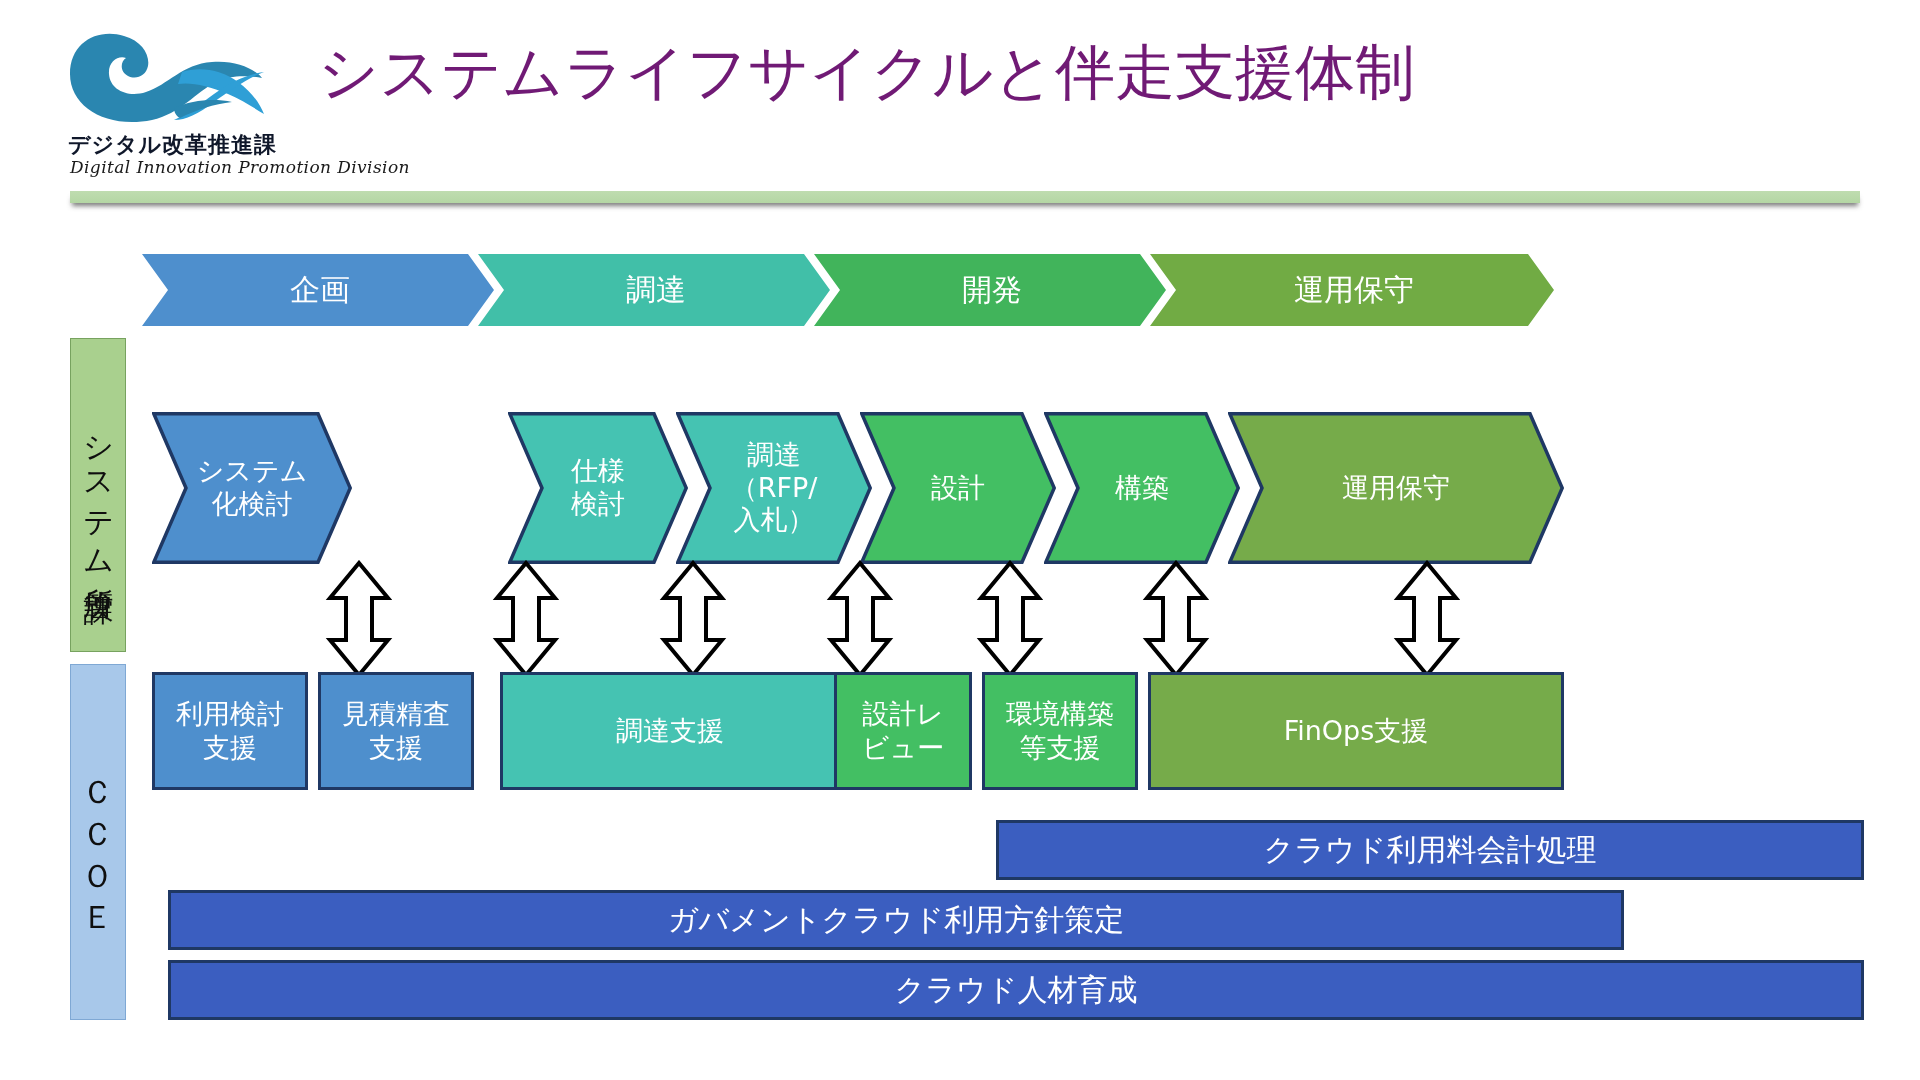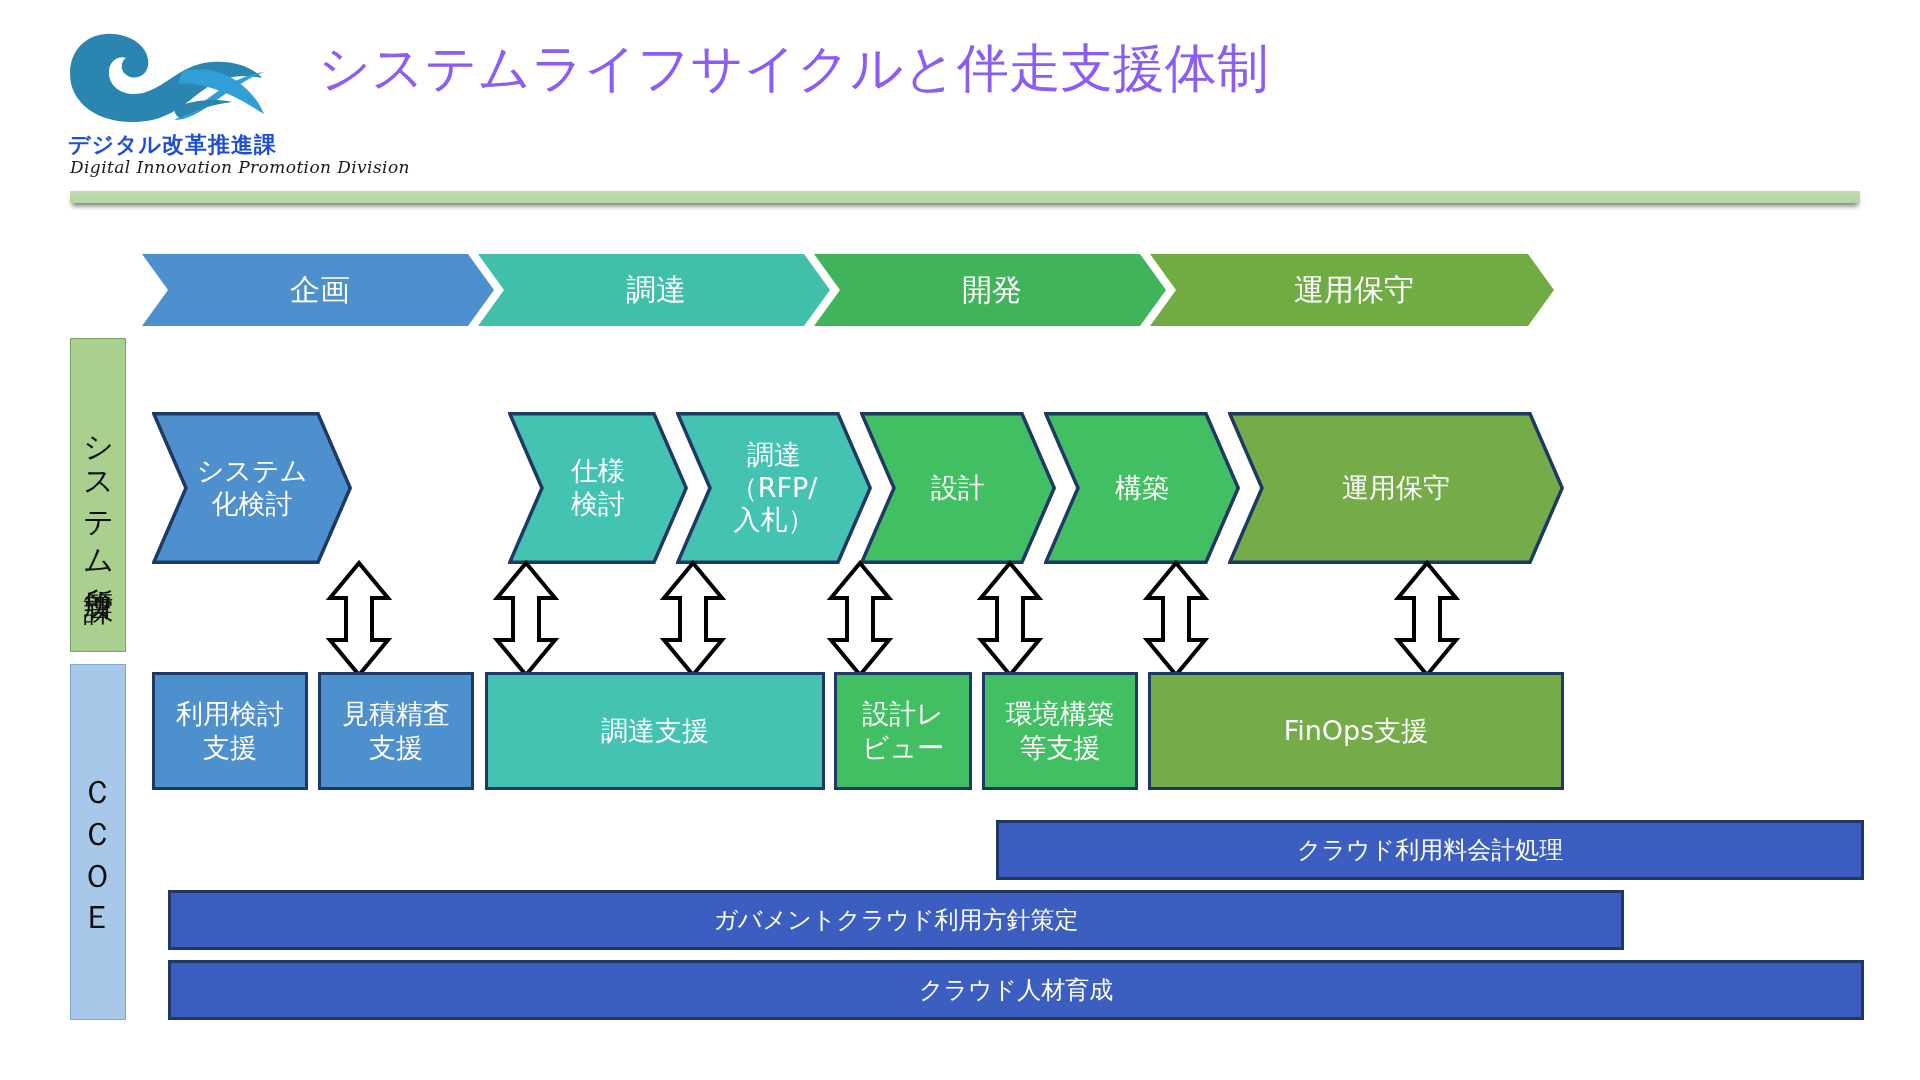--- a/index.html
+++ b/index.html
@@ -7,26 +7,26 @@
     width:1920px;height:1080px;background:#ffffff;
     font-family:"Liberation Sans","DejaVu Sans",sans-serif;
     overflow:hidden;position:relative;
   }
   
   #header{position:absolute;left:0;top:0;width:1920px;height:200px;}
   #logo{position:absolute;left:62px;top:22px;width:205px;height:145px;}
   #logo svg{display:block;}
   .logo-jp{position:absolute;left:68px;top:130px;width:200px;
     font-family:"DejaVu Sans",sans-serif;font-size:22px;font-weight:bold;
-    color:#1d4ed8;letter-spacing:1px;white-space:nowrap;}
+    color:#0f172a;letter-spacing:1px;white-space:nowrap;}
   .logo-en{position:absolute;left:70px;top:157px;width:220px;
     font-family:"DejaVu Serif",serif;font-size:17px;font-style:italic;
     color:#1a1a1a;letter-spacing:.4px;white-space:nowrap;}
   #page-title{position:absolute;left:318px;top:42px;
-    font-size:52px;line-height:1;color:#8b5cf6;white-space:nowrap;
+    font-size:60px;line-height:1;color:#701a75;white-space:nowrap;
     font-family:"DejaVu Sans",sans-serif;font-weight:400;}
   
   #title-rule{position:absolute;left:70px;top:191px;width:1790px;height:12px;
     background:linear-gradient(#bfdcb0,#b4d6a4);
     box-shadow:0 5px 5px -2px rgba(80,80,80,.75);}
   
   #phase-band{position:absolute;left:142px;top:254px;width:1412px;height:72px;}
   .phase{position:absolute;top:0;height:72px;
     display:flex;align-items:center;justify-content:center;
     color:#ffffff;font-size:30px;font-family:"DejaVu Sans",sans-serif;
@@ -57,21 +57,21 @@
   
   #support{position:absolute;left:152px;top:672px;width:1412px;height:118px;}
   .sbox{position:absolute;top:0;height:118px;box-sizing:border-box;
     border:3px solid #1f3864;
     display:flex;align-items:center;justify-content:center;text-align:center;
     color:#ffffff;font-size:27px;line-height:1.25;
     font-family:"DejaVu Sans",sans-serif;}
   
   .wbar{position:absolute;box-sizing:border-box;border:3px solid #1f3864;
     background:#3b5ec0;display:flex;align-items:center;justify-content:center;
-    color:#ffffff;font-size:24px;font-family:"DejaVu Sans",sans-serif;}
+    color:#ffffff;font-size:30px;font-family:"DejaVu Sans",sans-serif;}
   #bar-acct{left:996px;top:820px;width:868px;height:60px;}
   #bar-policy{left:168px;top:890px;width:1456px;height:60px;}
   #bar-hr{left:168px;top:960px;width:1696px;height:60px;}
 </style>
 </head>
 <body>
 
 <div id="header">
 
   <div id="logo">
@@ -199,21 +199,21 @@
         <div>利用検討</div>
         <div>支援</div>
       </div>
     </div>
     <div class="sbox" style="left: 166px; width: 156px; background: rgb(78, 143, 205);">
       <div>
         <div>見積精査</div>
         <div>支援</div>
       </div>
     </div>
-    <div class="sbox" style="left: 333px; width: 340px; background: rgb(69, 195, 178);">
+    <div class="sbox" style="left: 348px; width: 340px; background: rgb(69, 195, 178);">
       <div>
         <div>調達支援</div>
       </div>
     </div>
     <div class="sbox" style="left: 682px; width: 138px; background: rgb(67, 191, 99);">
       <div>
         <div>設計レ</div>
         <div>ビュー</div>
       </div>
     </div>

